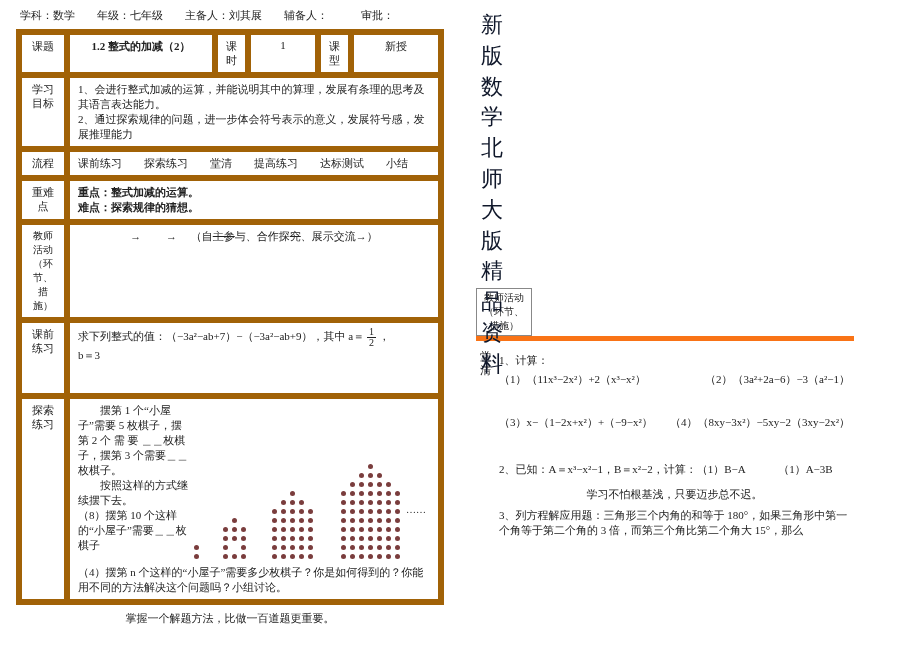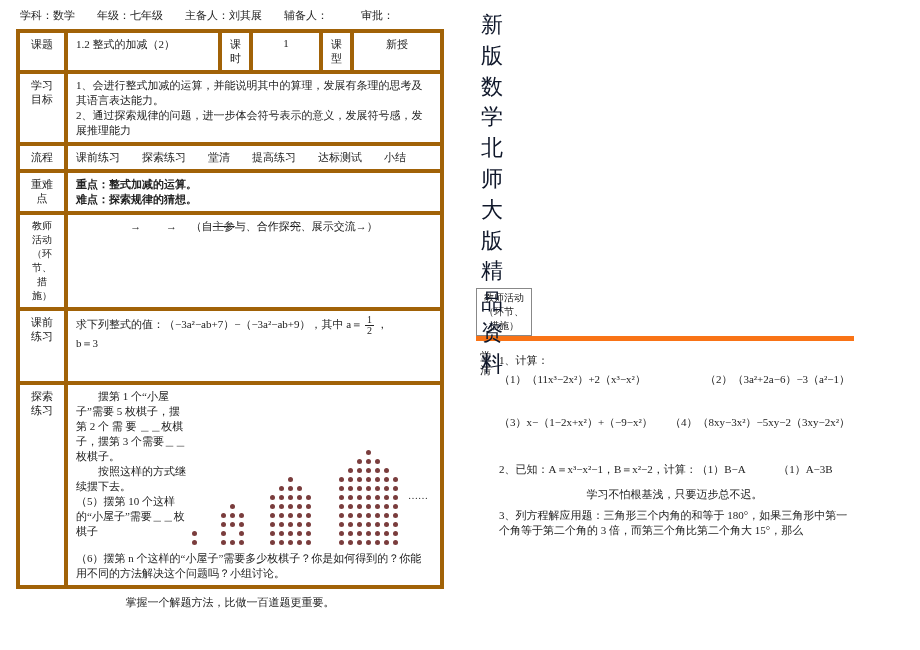--- a/index.html
+++ b/index.html
@@ -32,21 +32,21 @@
     font-size: 11px;
     margin-bottom: 6px;
     padding-left: 4px;
   }
   table.outer {
     border-collapse: collapse;
     width: 100%;
     font-size: 11px;
   }
   table.outer td {
-    border: 4px solid #a16207;
+    border: 6px solid #a16207;
     padding: 4px 8px;
     vertical-align: top;
   }
   .vlabel {
     width: 18px;
     text-align: center;
     line-height: 1.3;
   }
   .row-head td { text-align: center; }
   .activity-row { height: 26px; }
@@ -140,21 +140,21 @@
 <body>
 
 <div class="page">
   <div class="col-left">
     <div class="meta-line">学科：数学　　年级：七年级　　主备人：刘其展　　辅备人：　　　审批：</div>
 
     <table class="outer">
       <tbody>
           <tr class="row-head">
         <td class="vlabel">课题</td>
-        <td style="text-align:left;font-weight:400">1.2  整式的加减（2）</td>
+        <td style="text-align:center;font-weight:700">1.2  整式的加减（2）</td>
         <td class="vlabel">课时</td>
         <td style="width:70px">1</td>
         <td class="vlabel">课型</td>
         <td style="width:90px">新授</td>
       </tr>
       <tr>
         <td class="vlabel">学习目标</td>
         <td colspan="5" style="white-space:pre-line">1、会进行整式加减的运算，并能说明其中的算理，发展有条理的思考及其语言表达能力。
 2、通过探索规律的问题，进一步体会符号表示的意义，发展符号感，发展推理能力</td>
       </tr>
@@ -187,21 +187,21 @@
           <div style="height:26px"></div>
         </td>
       </tr>
       <tr>
         <td class="vlabel">探索练习</td>
         <td colspan="5" class="exercise-cell">
           <div style="display:flex;gap:6px;">
             <div style="flex:0 0 110px">
               <div>　　摆第 1 个“小屋子”需要 5 枚棋子，摆 第 2 个 需 要 ＿＿枚棋子，摆第 3 个需要＿＿枚棋子。</div>
               <div>　　按照这样的方式继续摆下去。</div>
-              <div>（5）摆第 10 个这样的“小屋子”需要＿＿枚棋子</div>
+              <div>（8）摆第 10 个这样的“小屋子”需要＿＿枚棋子</div>
             </div>
             <div style="flex:1;position:relative" class="dots-wrap" id="dots-area">
               <span style="position:absolute;right:4px;bottom:44px;font-size:10px">……</span>
             <div class="house" style="left: 0px; bottom: 0px;">
                     <div class="dot" style="left: 0px; bottom: 0px;"></div>
                     <div class="dot" style="left: 0px; bottom: 9px;"></div>
                   </div>
                   <div class="house" style="left: 29px; bottom: 0px;">
                     <div class="dot" style="left: 0px; bottom: 0px;"></div>
                     <div class="dot" style="left: 9px; bottom: 0px;"></div>
@@ -314,21 +314,21 @@
                     <div class="dot" style="left: 27px; bottom: 72px;"></div>
                     <div class="dot" style="left: 36px; bottom: 72px;"></div>
                     <div class="dot" style="left: 45px; bottom: 72px;"></div>
                     <div class="dot" style="left: 18px; bottom: 81px;"></div>
                     <div class="dot" style="left: 27px; bottom: 81px;"></div>
                     <div class="dot" style="left: 36px; bottom: 81px;"></div>
                     <div class="dot" style="left: 27px; bottom: 90px;"></div>
                   </div>
                 </div>
           </div>
-          <div>（6）摆第 n 个这样的“小屋子”需要多少枚棋子？你是如何得到的？你能用不同的方法解决这个问题吗？小组讨论。</div>
+          <div>（4）摆第 n 个这样的“小屋子”需要多少枚棋子？你是如何得到的？你能用不同的方法解决这个问题吗？小组讨论。</div>
         </td>
       </tr>
     </tbody>
       </table>
     <div class="footer-note">掌握一个解题方法，比做一百道题更重要。</div>
   </div>
 
   <div class="col-right">
     <div class="vert-banner">新版数学北师大版精品资料</div>
     <div class="right-inner">

